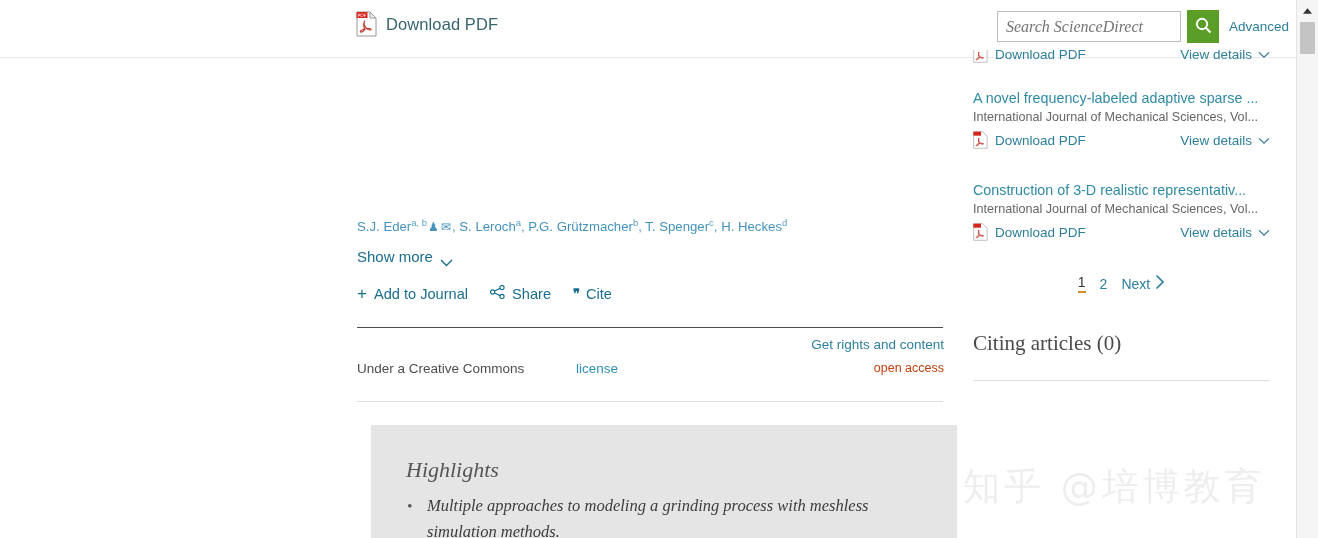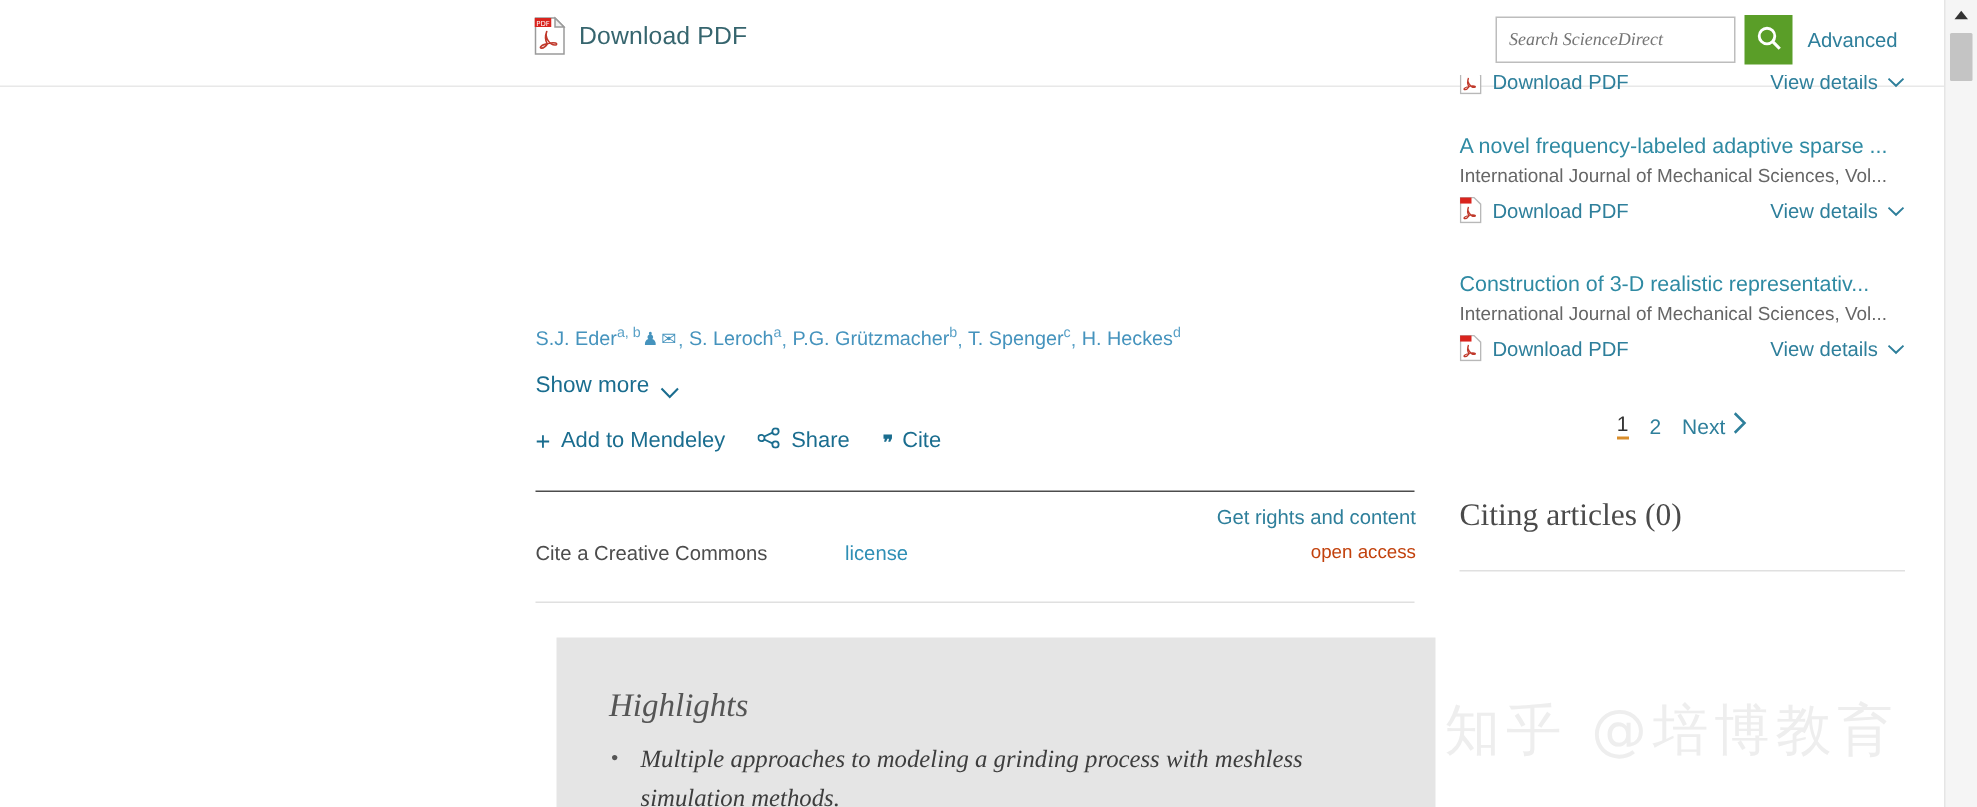--- a/index.html
+++ b/index.html
@@ -204,27 +204,27 @@
     height: 538px;
   }
 
   .search-wrap {
     position: absolute;
     left: 24px; top: 10px;
     display: flex;
     align-items: center;
   }
   .search-input {
-    width: 160px;
+    width: 184px;
     height: 31px;
     border: 1px solid #bdbdbd;
     background: #ffffff;
     font-family: "Liberation Serif", "DejaVu Serif", serif;
     font-style: italic;
-    font-size: 12px;
+    font-size: 16px;
     color: #8c8c8c;
     padding: 0 8px;
     outline: none;
   }
   .search-btn {
     width: 32px; height: 33px;
     background: #5a9e28;
     border: none;
     margin-left: 6px;
     display: flex; align-items: center; justify-content: center;
@@ -400,21 +400,21 @@
       <span class="chev">
         <svg width="13" height="8" viewBox="0 0 13 8">
             <path d="M1 1 L6.5 6.6 L12 1" fill="none" stroke="#1a6d8f" stroke-width="1.4"></path>
           </svg>
       </span>
     </div>
 
     <div class="actions">
       <span class="act">
         <span class="plus-ic">+</span>
-        <span>Add to Mendeley</span>
+        <span>Add to Journal</span>
       </span>
       <span class="act">
         <span>
           <svg width="15" height="14" viewBox="0 0 15 14">
             <circle cx="12" cy="2.6" r="2.1" fill="none" stroke="#1a6d8f" stroke-width="1.2"></circle>
             <circle cx="12" cy="11.4" r="2.1" fill="none" stroke="#1a6d8f" stroke-width="1.2"></circle>
             <circle cx="2.6" cy="7" r="2.1" fill="none" stroke="#1a6d8f" stroke-width="1.2"></circle>
             <line x1="4.5" y1="6" x2="10" y2="3.4" stroke="#1a6d8f" stroke-width="1.2"></line>
             <line x1="4.5" y1="8" x2="10" y2="10.6" stroke="#1a6d8f" stroke-width="1.2"></line>
           </svg>
@@ -424,21 +424,21 @@
       <span class="act">
         <span class="quote-ic">❞</span>
         <span>Cite</span>
       </span>
     </div>
 
     <div class="rule-dark"></div>
 
 
     <div class="license-line">
-      <span>Cite a Creative Commons</span>
+      <span>Under a Creative Commons</span>
       <span class="lic-link">license</span>
     </div>
 
     <div class="rights">Get rights and content</div>
     <div class="openaccess">open access</div>
 
     <div class="rule-light"></div>
 
     <div class="hl-panel">
       <div class="hl-title">Highlights</div>

